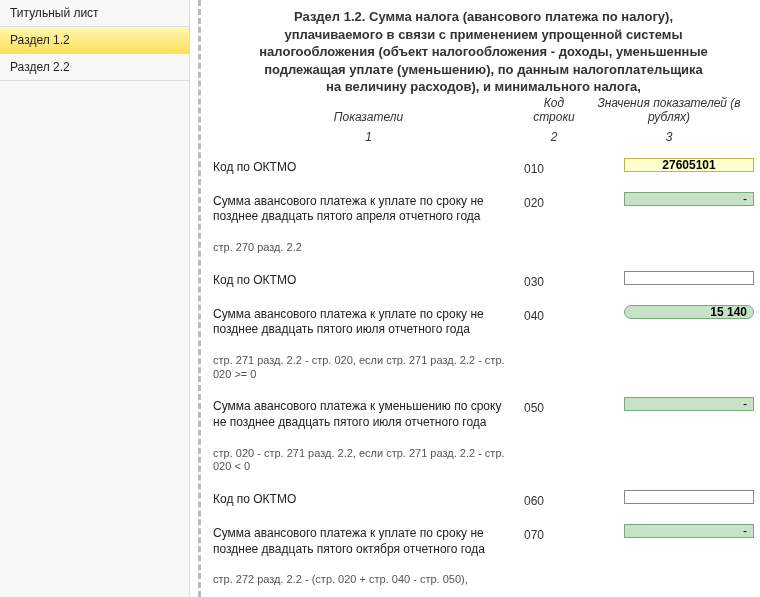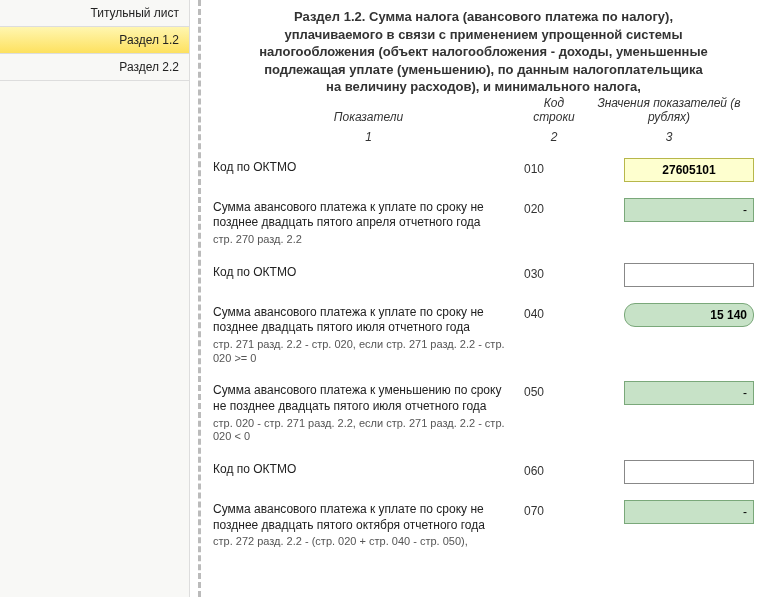--- a/index.html
+++ b/index.html
@@ -12,21 +12,20 @@
     width: 760px;
     height: 597px;
     overflow: hidden;
     color: #333;
   }
   .sidebar {
     width: 190px;
     flex-shrink: 0;
     border-right: 1px solid #ddd;
     background: #f8f8f6;
-    text-align: right;
   }
   .sidebar-item {
     padding: 6px 10px;
     border-bottom: 1px solid #ddd;
     cursor: pointer;
     font-size: 12px;
     color: #222;
   }
   .sidebar-item.active {
     background: #fff27a;
@@ -78,37 +77,37 @@
     padding-top: 2px;
   }
   .row .cell-label .main-label {
     font-size: 12px;
     line-height: 1.3;
     color: #222;
   }
   .row .cell-label .sub-label {
     font-size: 11px;
     color: #555;
-    margin-top: 2px;
+    margin-top: 16px;
     line-height: 1.25;
   }
   .row .cell-code {
     width: 60px;
     text-align: left;
     padding-top: 4px;
     font-size: 12px;
   }
   .row .cell-value {
     width: 170px;
     display: flex;
     justify-content: flex-end;
   }
   .field {
     width: 130px;
-    height: 24px;
+    height: 14px;
     border: 1px solid #888;
     text-align: right;
     padding: 3px 6px;
     font-size: 12px;
     background: #fff;
     font-family: inherit;
   }
   .field.yellow {
     background: #feffcf;
     border: 1px solid #b7b74a;

